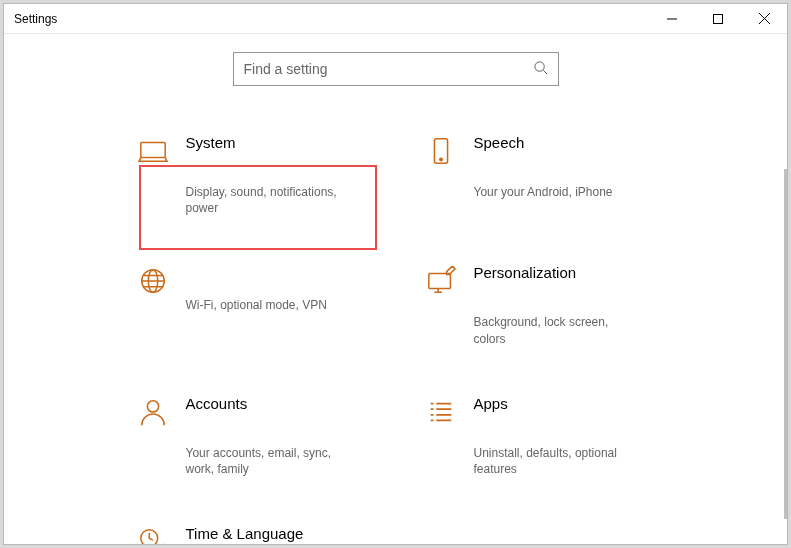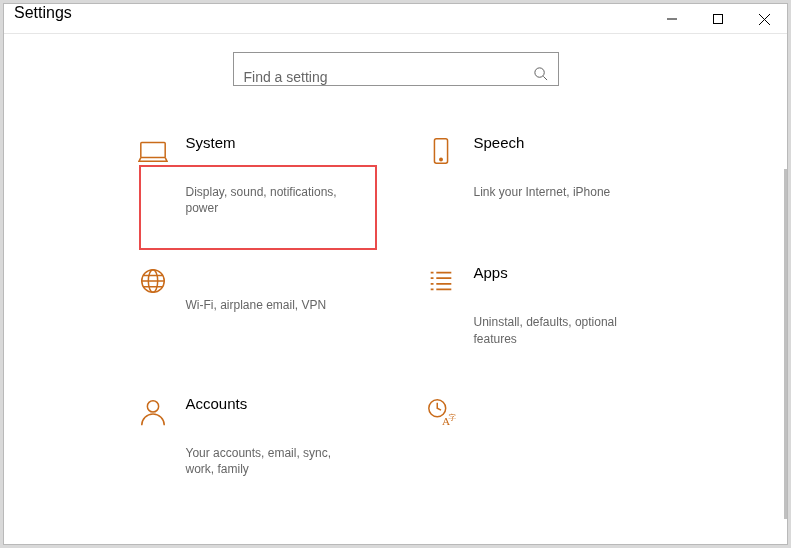--- a/index.html
+++ b/index.html
@@ -18,23 +18,23 @@
     width: 785px;
     height: 542px;
     background: #ffffff;
     border: 1px solid #b9b9b9;
     display: flex;
     flex-direction: column;
   }
   .titlebar {
     height: 30px;
     display: flex;
-    align-items: flex-start;
+    align-items: center;
     padding-left: 10px;
-    font-size: 16px;
+    font-size: 12px;
     color: #000;
     border-bottom: 1px solid #e6e6e6;
     flex-shrink: 0;
   }
   .titlebar .title { flex: 0 0 auto; }
   .titlebar .spacer { flex: 1; }
   .winbtn {
     width: 46px;
     height: 30px;
     display: flex;
@@ -60,21 +60,21 @@
     display: flex;
     justify-content: center;
     padding-top: 18px;
     padding-bottom: 30px;
   }
   .search {
     width: 326px;
     height: 34px;
     border: 1px solid #949494;
     display: flex;
-    align-items: flex-end;
+    align-items: center;
     padding: 0 10px;
     background: #fff;
   }
   .search input {
     flex: 1;
     border: none;
     outline: none;
     font-size: 14px;
     color: #333;
     background: transparent;
@@ -186,73 +186,87 @@
 
       <div class="tile">
         <div class="ticon">
           <svg viewBox="0 0 32 32" fill="none" stroke="currentColor" stroke-width="1.6">
               <rect x="9" y="3" width="14" height="26" rx="2"></rect>
               <circle cx="16" cy="25" r="1.3" fill="currentColor"></circle>
             </svg>
         </div>
         <div class="ttext">
           <div class="ttitle">Speech</div>
-          <div class="tdesc">Link your Internet, iPhone</div>
+          <div class="tdesc">Your your Android, iPhone</div>
         </div>
       </div>
 
       <div class="tile">
         <div class="ticon">
           <svg viewBox="0 0 32 32" fill="none" stroke="currentColor" stroke-width="1.6">
               <circle cx="16" cy="16" r="12"></circle>
               <ellipse cx="16" cy="16" rx="5" ry="12"></ellipse>
               <path d="M4 16 H28 M6 10 H26 M6 22 H26"></path>
             </svg>
         </div>
         <div class="ttext">
-          <div class="tdesc">Wi-Fi, airplane email, VPN</div>
-        </div>
-      </div>
-
+          <div class="tdesc">Wi-Fi, optional mode, VPN</div>
+        </div>
+      </div>
+
+      <div class="tile">
+        <div class="ticon">
+          <svg viewBox="0 0 32 32" fill="none" stroke="currentColor" stroke-width="1.6">
+              <rect x="3" y="8" width="23" height="16" rx="1"></rect>
+              <path d="M13 24 v4 M9 28 h8"></path>
+              <path d="M22 6 L28 0 L31 3 L25 9 L22 9 Z"></path>
+            </svg>
+        </div>
+        <div class="ttext">
+          <div class="ttitle">Personalization</div>
+          <div class="tdesc">Background, lock screen, colors</div>
+        </div>
+      </div>
+
+      <div class="tile">
+        <div class="ticon">
+          <svg viewBox="0 0 32 32" fill="none" stroke="currentColor" stroke-width="1.6">
+              <circle cx="16" cy="10" r="6"></circle>
+              <path d="M4 30 a12 12 0 0 1 24 0"></path>
+            </svg>
+        </div>
+        <div class="ttext">
+          <div class="ttitle">Accounts</div>
+          <div class="tdesc">Your accounts, email, sync, work, family</div>
+        </div>
+      </div>
 
       <div class="tile">
         <div class="ticon">
           <svg viewBox="0 0 32 32" fill="none" stroke="currentColor" stroke-width="1.8">
               <path d="M5 7h3 M11 7h16 M5 13h3 M11 13h16 M5 19h3 M11 19h16 M5 25h3 M11 25h16"></path>
             </svg>
         </div>
         <div class="ttext">
           <div class="ttitle">Apps</div>
           <div class="tdesc">Uninstall, defaults, optional features</div>
-        </div>
-      </div>
-
-      <div class="tile">
-        <div class="ticon">
-          <svg viewBox="0 0 32 32" fill="none" stroke="currentColor" stroke-width="1.6">
-              <circle cx="16" cy="10" r="6"></circle>
-              <path d="M4 30 a12 12 0 0 1 24 0"></path>
-            </svg>
-        </div>
-        <div class="ttext">
-          <div class="ttitle">Accounts</div>
-          <div class="tdesc">Your accounts, email, sync, work, family</div>
         </div>
       </div>
 
       <div class="tile">
         <div class="ticon">
           <svg viewBox="0 0 32 32" fill="none" stroke="currentColor" stroke-width="1.6">
               <circle cx="12" cy="12" r="9"></circle>
               <path d="M12 6 v6 l4 2"></path>
               <text x="17" y="30" font-size="12" fill="currentColor" stroke="none" font-family="Segoe UI">A</text>
               <text x="24" y="24" font-size="8" fill="currentColor" stroke="none" font-family="Segoe UI">字</text>
             </svg>
         </div>
         <div class="ttext">
+          <div class="ttitle">Time &amp; Language</div>
         </div>
       </div>
 
     </div>
 
     <div class="highlight"></div>
     <div class="scrollbar-stub"></div>
   </div>
 </div>
 

